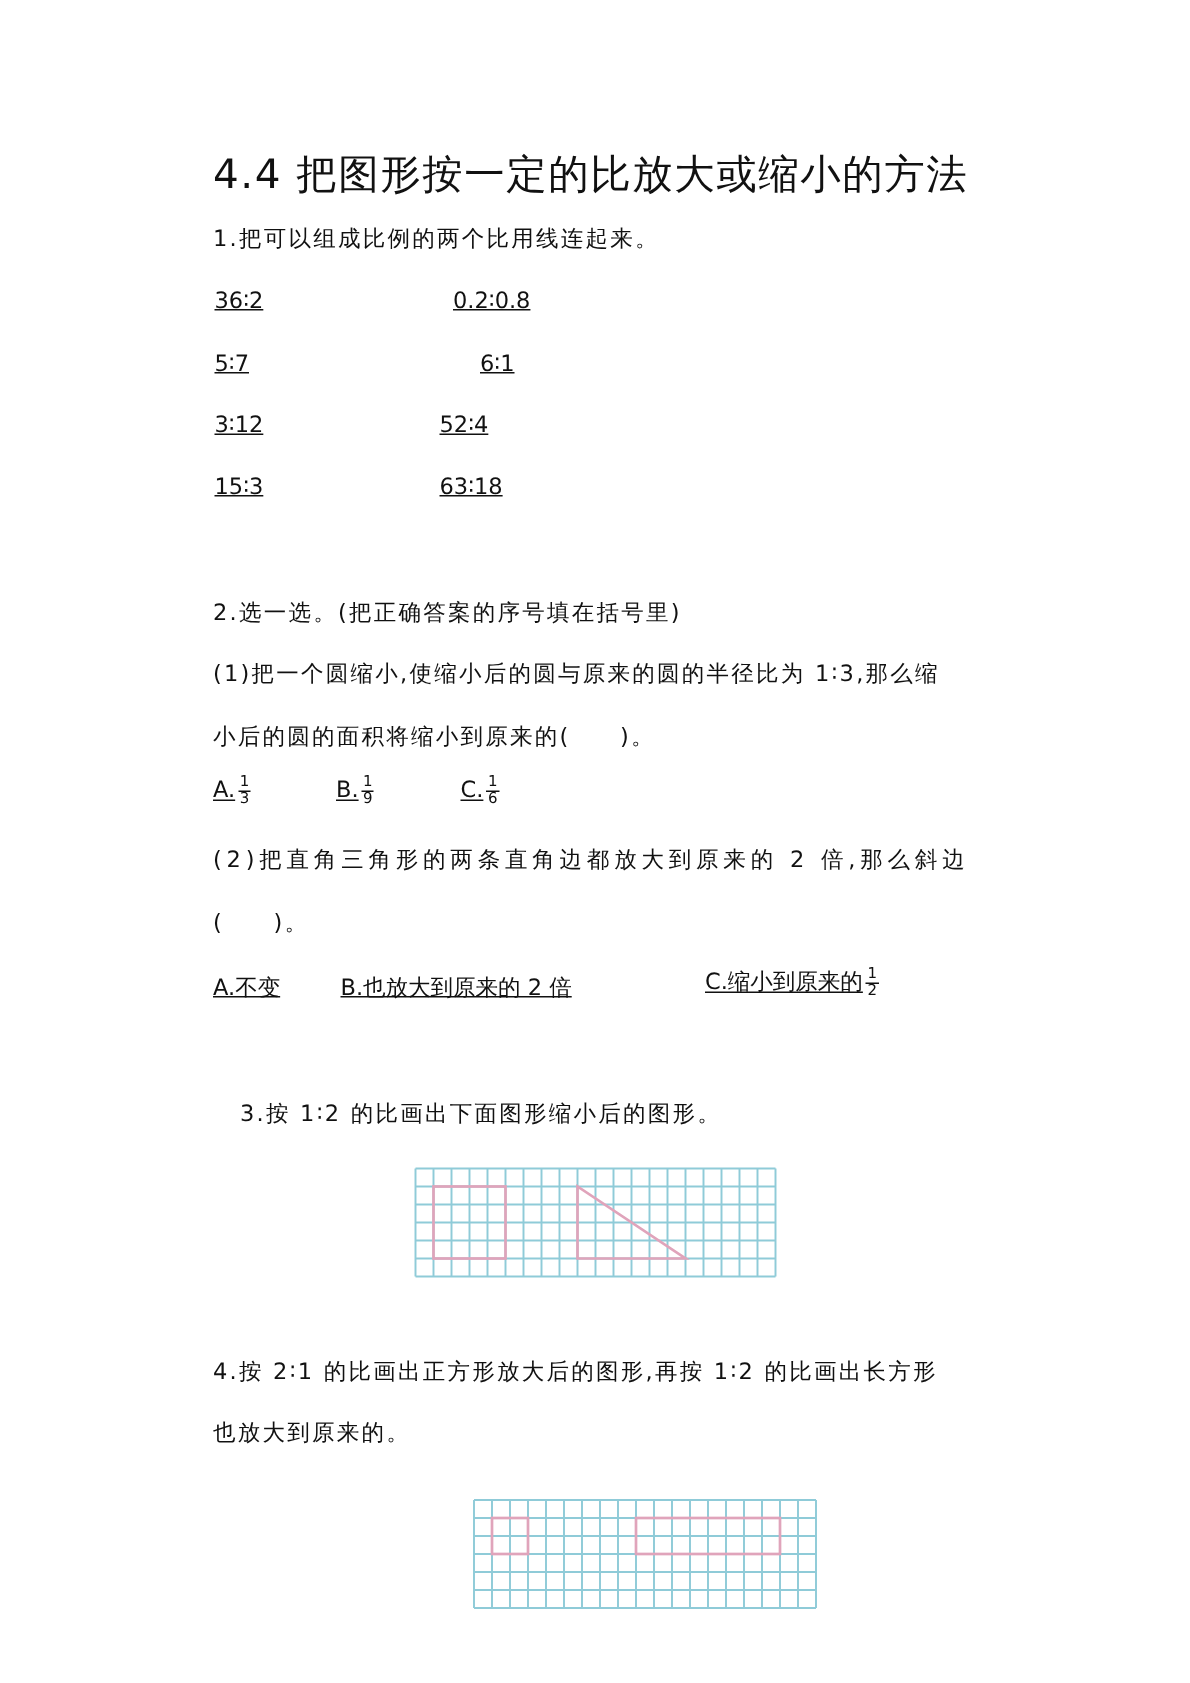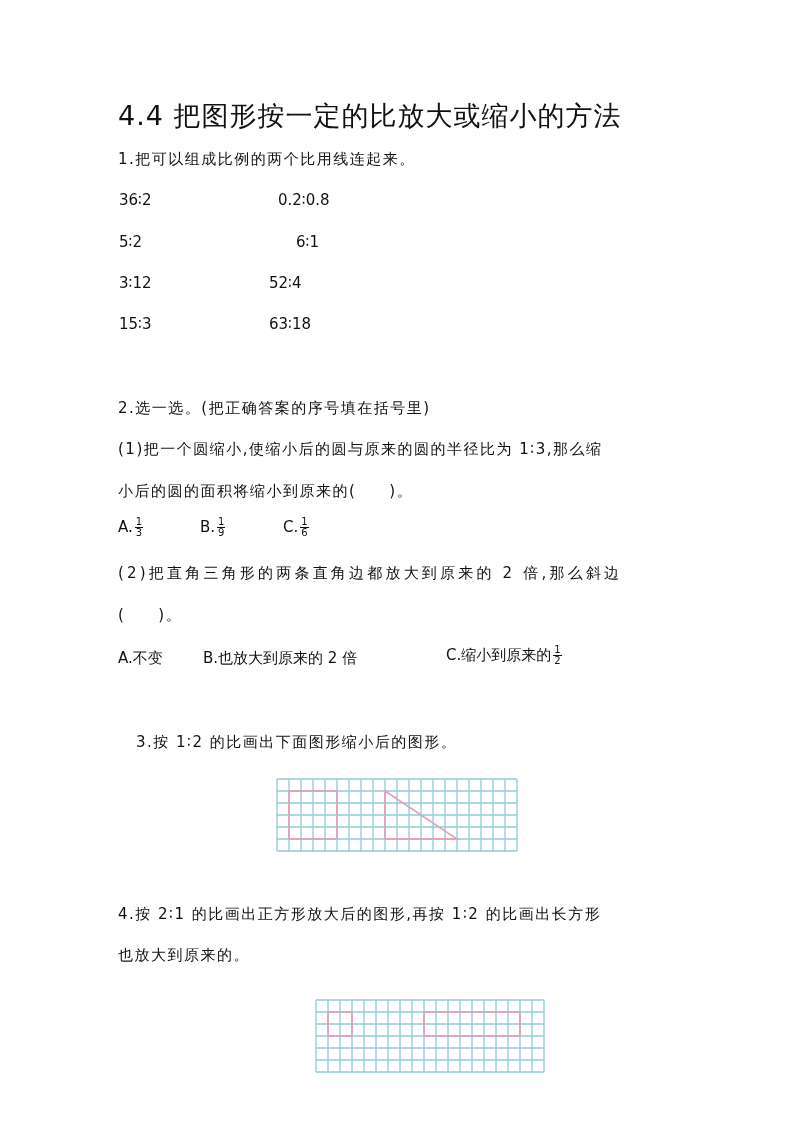--- a/index.html
+++ b/index.html
@@ -1,34 +1,34 @@
 <!DOCTYPE html>
 <html><head>
 <meta charset="utf-8">
 <style>
   html, body { margin:0; padding:0; background:#fff; }
   body { width:793px; height:1122px; position:relative; overflow:hidden;
          font-family:"DejaVu Sans", sans-serif; color:#111; }
-  .abs { position:absolute; white-space:nowrap; }
+  .abs { position:absolute; white-space:nowrap;margin-left:24px; }
   .title { left:118px; top:98px; font-size:27px; letter-spacing:1px; }
   .q { font-size:15px; letter-spacing:1.5px; }
-  .r { font-size:15px; }
+  .r { font-size:15px;text-decoration:underline; }
   .frac { display:inline-flex; flex-direction:column; align-items:center; vertical-align:middle;
           font-size:10px; line-height:10px; margin-left:2px; }
   .frac .num { border-bottom:1px solid #111; padding:0 1px; }
   svg.grid { position:absolute; }
 </style>
 </head>
 <body>
 
 <div class="abs title">4.4 把图形按一定的比放大或缩小的方法</div>
 
 <div class="abs q" style="left:118px;top:150px">1.把可以组成比例的两个比用线连起来。</div>
 <div class="abs r" style="left:119px;top:191px">36∶2</div>
-<div class="abs r" style="left:119px;top:233px">5∶2</div>
+<div class="abs r" style="left:119px;top:233px">5∶7</div>
 <div class="abs r" style="left:119px;top:274px">3∶12</div>
 <div class="abs r" style="left:119px;top:315px">15∶3</div>
 <div class="abs r" style="left:278px;top:191px">0.2∶0.8</div>
 <div class="abs r" style="left:296px;top:233px">6∶1</div>
 <div class="abs r" style="left:269px;top:274px">52∶4</div>
 <div class="abs r" style="left:269px;top:315px">63∶18</div>
 
 <div class="abs q" style="left:118px;top:399px">2.选一选。(把正确答案的序号填在括号里)</div>
 <div class="abs q" style="left:118px;top:440px">(1)把一个圆缩小,使缩小后的圆与原来的圆的半径比为 1∶3,那么缩</div>
 <div class="abs q" style="left:118px;top:482px">小后的圆的面积将缩小到原来的(　　)。</div>

